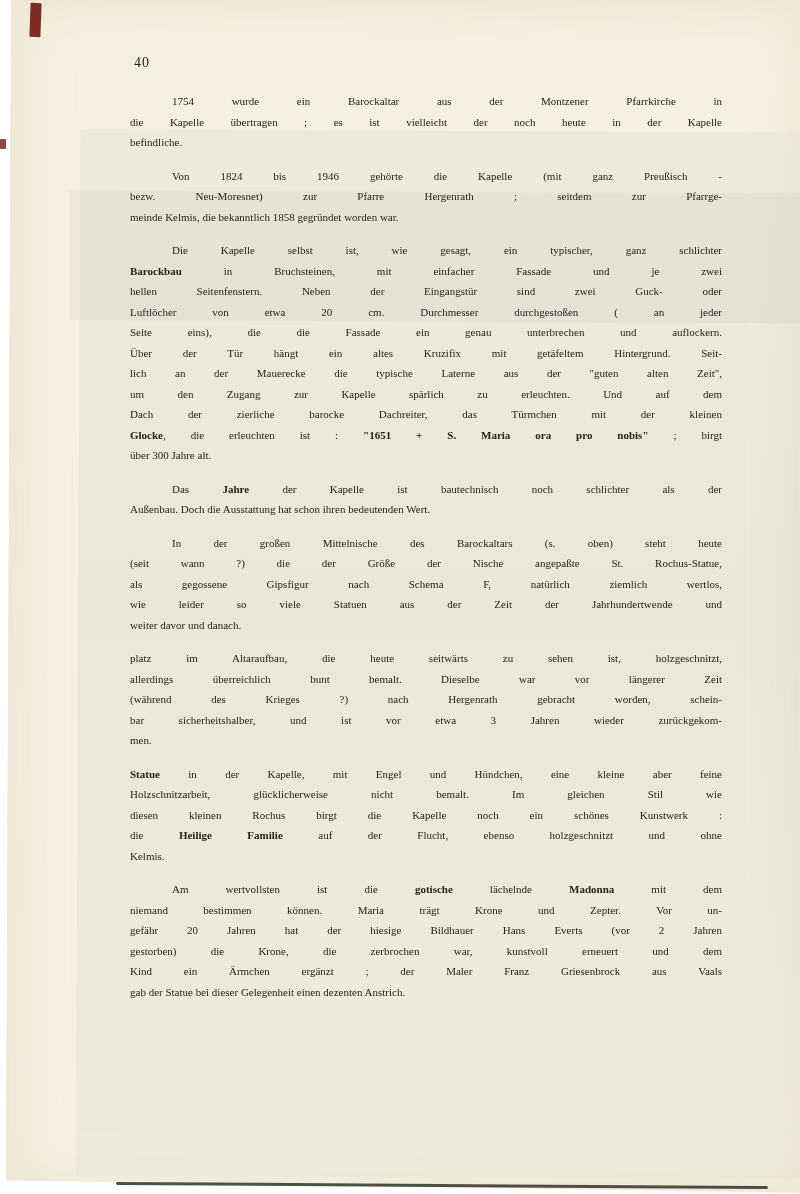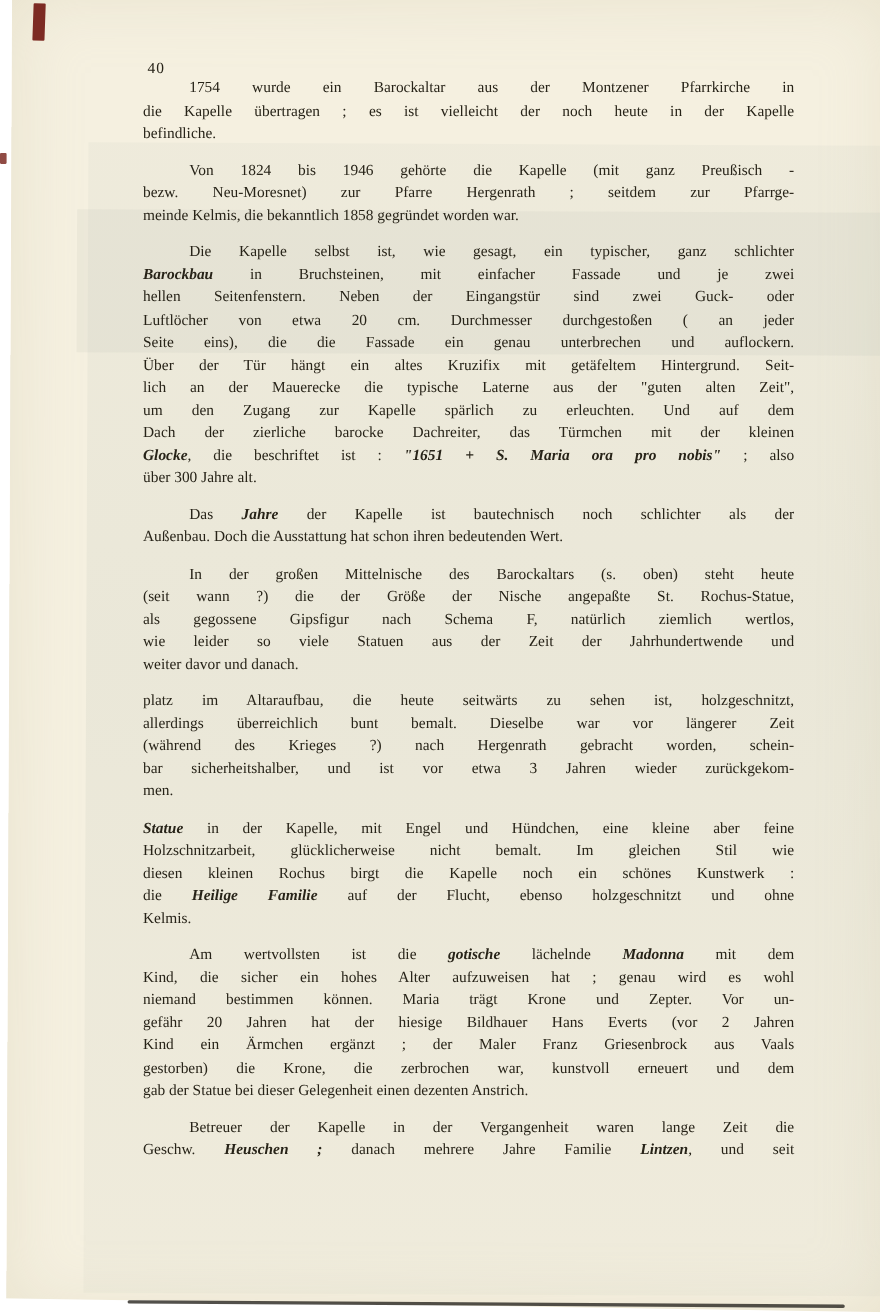--- a/index.html
+++ b/index.html
@@ -19,28 +19,28 @@
   .bottom-wedge{position:absolute;left:-20px;top:1180px;width:860px;height:80px;
     background:var(--scan-bg);transform:rotate(0.9deg);transform-origin:left top;}
   .edge-line{position:absolute;left:116px;top:1184px;width:652px;height:3px;
     background:var(--edge-line);transform:rotate(0.35deg);opacity:0.85;border-radius:2px;}
   .red-mark{position:absolute;left:30px;top:3px;width:11px;height:34px;
     background:var(--red-mark);transform:rotate(2deg);border-radius:1px;}
   .red-dot{position:absolute;left:0px;top:139px;width:6px;height:10px;
     background:var(--red-mark);opacity:0.85;border-radius:1px;}
   .page-number{position:absolute;left:134px;top:55px;font-size:14px;color:var(--ink);
     letter-spacing:1px;}
-  .text-block{position:absolute;left:130px;top:71px;width:592px;color:var(--ink);
-    font-size:14px;line-height:20.5px;}
+  .text-block{position:absolute;left:130px;top:91px;width:592px;color:var(--ink);
+    font-size:11px;line-height:20.5px;}
   .para{margin:0 0 13px 0;}
   .line{text-align:justify;text-align-last:justify;white-space:normal;
     text-rendering:optimizeLegibility;}
   .line.last{text-align-last:left;}
   .line.indent{text-indent:42px;}
-  .b{font-weight:bold;font-style:italic;}
+  .b{font-weight:bold;}
 </style>
 </head>
 <body>
 
 <div class="scan">
   <div class="page">
     <div class="shade"></div>
     <div class="shade-band"></div>
   </div>
   <div class="red-mark"></div>
@@ -60,21 +60,21 @@
       <div class="para">
         <div class="line indent"><span>Die Kapelle selbst ist, wie gesagt, ein typischer, ganz schlichter</span></div>
         <div class="line"><span class="b">Barockbau</span><span> in Bruchsteinen, mit einfacher Fassade und je zwei</span></div>
         <div class="line"><span>hellen Seitenfenstern. Neben der Eingangstür sind zwei Guck- oder</span></div>
         <div class="line"><span>Luftlöcher von etwa 20 cm. Durchmesser durchgestoßen ( an jeder</span></div>
         <div class="line"><span>Seite eins), die die Fassade ein genau unterbrechen und auflockern.</span></div>
         <div class="line"><span>Über der Tür hängt ein altes Kruzifix mit getäfeltem Hintergrund. Seit-</span></div>
         <div class="line"><span>lich an der Mauerecke die typische Laterne aus der "guten alten Zeit",</span></div>
         <div class="line"><span>um den Zugang zur Kapelle spärlich zu erleuchten. Und auf dem</span></div>
         <div class="line"><span>Dach der zierliche barocke Dachreiter, das Türmchen mit der kleinen</span></div>
-        <div class="line"><span class="b">Glocke</span><span>, die beschriftet ist : </span><span class="b">"1651 + S. Maria ora pro nobis"</span><span> ; also</span></div>
+        <div class="line"><span class="b">Glocke</span><span>, die erleuchten ist : </span><span class="b">"1651 + S. Maria ora pro nobis"</span><span> ; birgt</span></div>
         <div class="line last"><span>über 300 Jahre alt.</span></div>
       </div>
       <div class="para">
         <div class="line indent"><span>Das </span><span class="b">Jahre</span><span> der Kapelle ist bautechnisch noch schlichter als der</span></div>
         <div class="line last"><span>Außenbau. Doch die Ausstattung hat schon ihren bedeutenden Wert.</span></div>
       </div>
       <div class="para">
         <div class="line indent"><span>In der großen Mittelnische des Barockaltars (s. oben) steht heute</span></div>
         <div class="line"><span>(seit wann ?) die der Größe der Nische angepaßte St. Rochus-Statue,</span></div>
         <div class="line"><span>als gegossene Gipsfigur nach Schema F, natürlich ziemlich wertlos,</span></div>
@@ -90,27 +90,22 @@
       </div>
       <div class="para">
         <div class="line"><span class="b">Statue</span><span> in der Kapelle, mit Engel und Hündchen, eine kleine aber feine</span></div>
         <div class="line"><span>Holzschnitzarbeit, glücklicherweise nicht bemalt. Im gleichen Stil wie</span></div>
         <div class="line"><span>diesen kleinen Rochus birgt die Kapelle noch ein schönes Kunstwerk :</span></div>
         <div class="line"><span>die </span><span class="b">Heilige Familie</span><span> auf der Flucht, ebenso holzgeschnitzt und ohne</span></div>
         <div class="line last"><span>Kelmis.</span></div>
       </div>
       <div class="para">
         <div class="line indent"><span>Am wertvollsten ist die </span><span class="b">gotische</span><span> lächelnde </span><span class="b">Madonna</span><span> mit dem</span></div>
-        <div class="line"><span>Kind, die sicher ein hohes Alter aufzuweisen hat ; genau wird es wohl</span></div>
         <div class="line"><span>niemand bestimmen können. Maria trägt Krone und Zepter. Vor un-</span></div>
         <div class="line"><span>gefähr 20 Jahren hat der hiesige Bildhauer Hans Everts (vor 2 Jahren</span></div>
+        <div class="line"><span>gestorben) die Krone, die zerbrochen war, kunstvoll erneuert und dem</span></div>
         <div class="line"><span>Kind ein Ärmchen ergänzt ; der Maler Franz Griesenbrock aus Vaals</span></div>
-        <div class="line"><span>gestorben) die Krone, die zerbrochen war, kunstvoll erneuert und dem</span></div>
         <div class="line last"><span>gab der Statue bei dieser Gelegenheit einen dezenten Anstrich.</span></div>
-      </div>
-      <div class="para">
-        <div class="line indent"><span>Betreuer der Kapelle in der Vergangenheit waren lange Zeit die</span></div>
-        <div class="line"><span>Geschw. </span><span class="b">Heuschen ;</span><span> danach mehrere Jahre Familie </span><span class="b">Lintzen</span><span>, und seit</span></div>
       </div>
     </div>
   <div class="bottom-wedge"></div>
   <div class="edge-line"></div>
 </div>
 
 </body></html>

